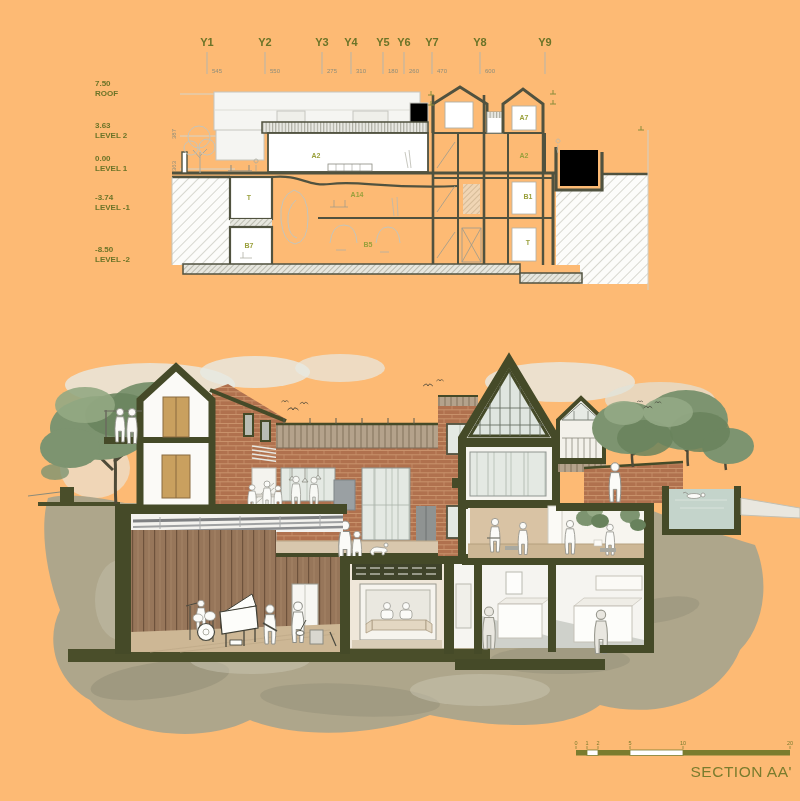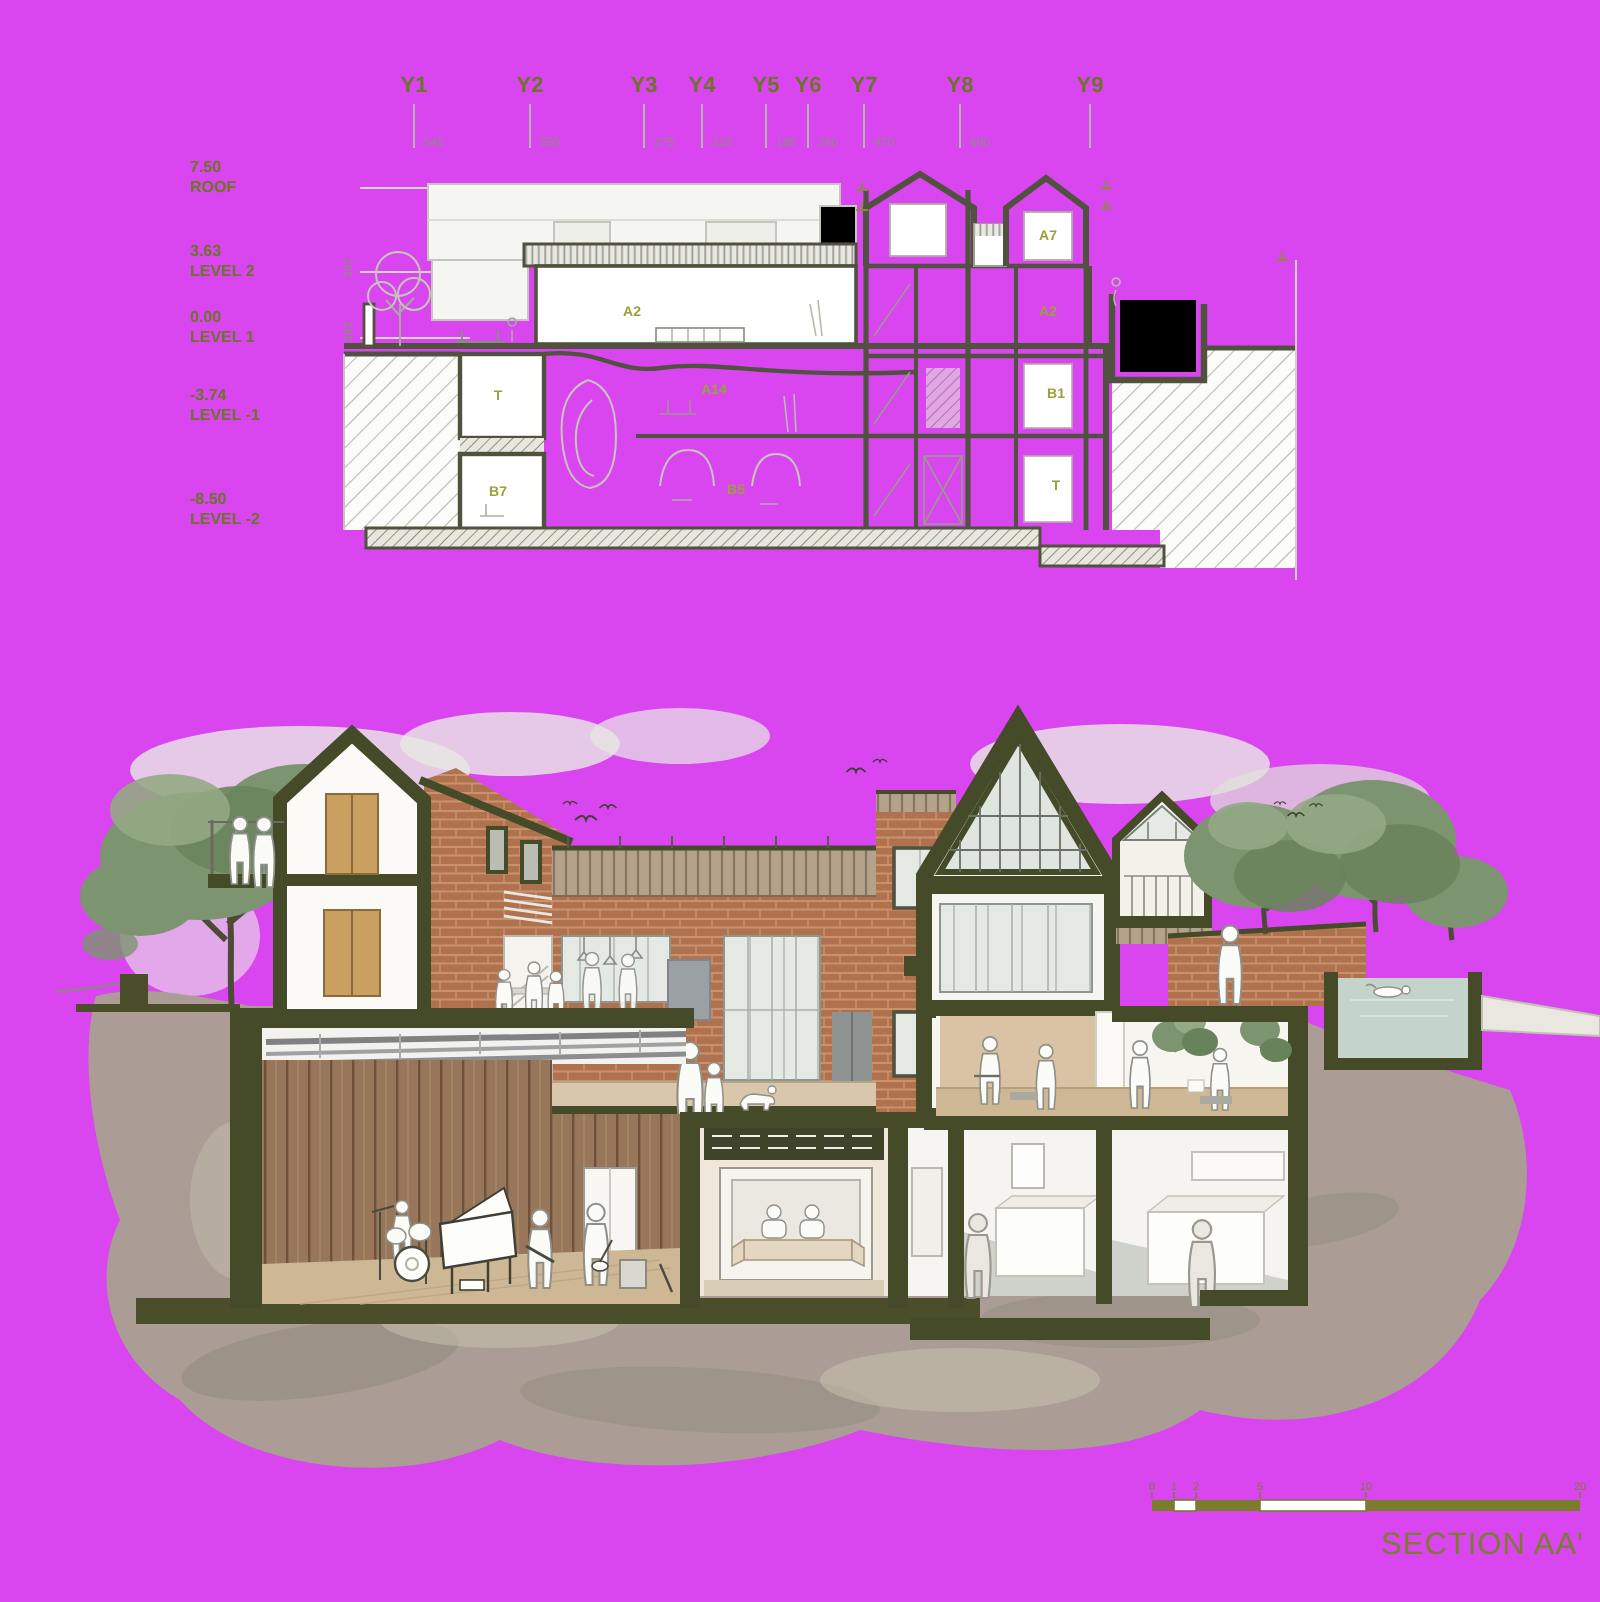--- a/index.html
+++ b/index.html
@@ -1,16 +1,16 @@
 <!DOCTYPE html>
 <html style="--accent: #7a7c2e; --grid-green: #6b7428; --room-green: #9aa03c; --dim-gray: #8d8d7b; --section-cut-dark: #454a28; --brick: #b0714e; --wood-wall: #97765a; --floor-tan: #cdb795; --glass: #e4e9e3; --tree-green: #7d9470; --wash-khaki: #a7a48d;"><head>
 <meta charset="utf-8">
 <style>
   html,body{margin:0;padding:0;background:#fff;}
-  #page{position:relative;width:800px;height:801px;background:#d946ef;overflow:hidden;
+  #page{position:relative;width:800px;height:801px;background:#fdba74;overflow:hidden;
         font-family:"Liberation Sans",sans-serif;}
   svg{display:block;}
   text{font-family:"Liberation Sans",sans-serif;}
   .grid-label{fill:var(--grid-green,#6b7428);font-size:11px;font-weight:bold;}
   .dim-num{fill:var(--dim-gray,#8d8d7b);font-size:6px;}
   .level-label{fill:var(--grid-green,#6b7428);font-size:8px;font-weight:bold;}
   .room-label{fill:var(--room-green,#9aa03c);font-size:7px;font-weight:bold;text-anchor:middle;}
   .scale-num{fill:var(--accent,#7a7c2e);font-size:5.5px;text-anchor:middle;}
   .caption{fill:var(--accent,#7a7c2e);font-size:15.5px;letter-spacing:.5px;text-anchor:end;}
   .tl{stroke:#50523f;fill:none;}

